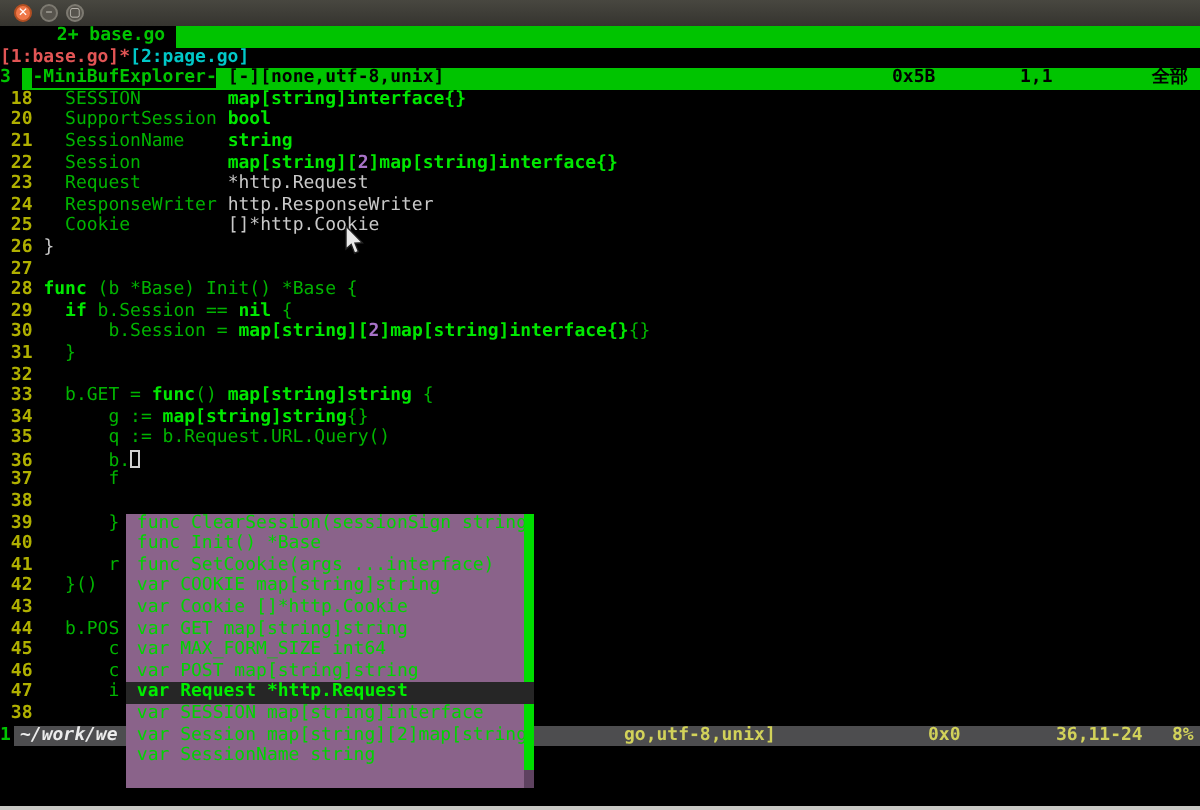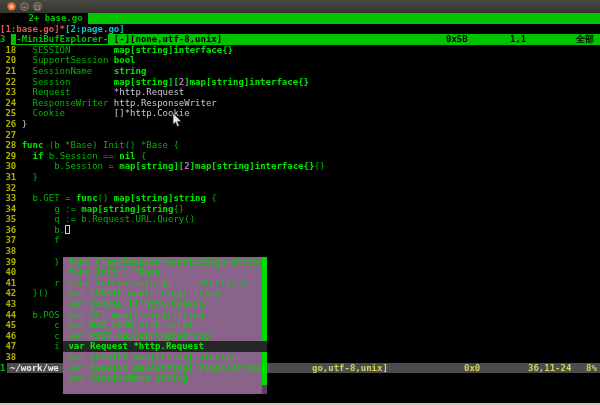--- a/index.html
+++ b/index.html
@@ -43,21 +43,21 @@
   .seg-g { color:#00b400; }
   .seg-G { color:#00e800; font-weight:bold; }
   .seg-w { color:#c9c9c9; }
   .seg-p { color:#a873c8; font-weight:bold; }
   .vcursor { display:inline-block; width:5px; height:9px; border:1px solid #d0d0d0;
     vertical-align:-1px; }
   
   .sl-bot { background:#4d4d4f; }
   .sl-bot .bufnum { position:absolute; left:0; top:0; color:#00c400; background:#000;
     font-weight:bold; padding-right:2px; }
-  .sl-bot .fpath { position:absolute; left:10px; top:0; color:#ececec; font-weight:bold; }
+  .sl-bot .fpath { position:absolute; left:10px; top:0; color:#ececec; font-weight:bold;font-style:italic; }
   .sl-bot .ry { color:#d2d25a; font-weight:bold; background:transparent; }
   
   .popup { position:absolute; left:63px; top:256.7px; width:204px; height:137.7px;
     background:#8a638a; overflow:hidden; z-index:5; }
   .pscroll { position:absolute; right:0; top:0; width:5px; height:100%; background:#5e4260; z-index:1; }
   .pthumb { position:absolute; right:0; top:0; width:5px; height:93%; background:#00dd00; }
   .pitem { height:10.594px; white-space:pre; color:#00d400; overflow:hidden; }
   .pitem.selected { position:relative; z-index:2; background:#262626; color:#00ee00; font-weight:bold; }
   
   .mouse { position:absolute; left:172px; top:113px; z-index:9; }

